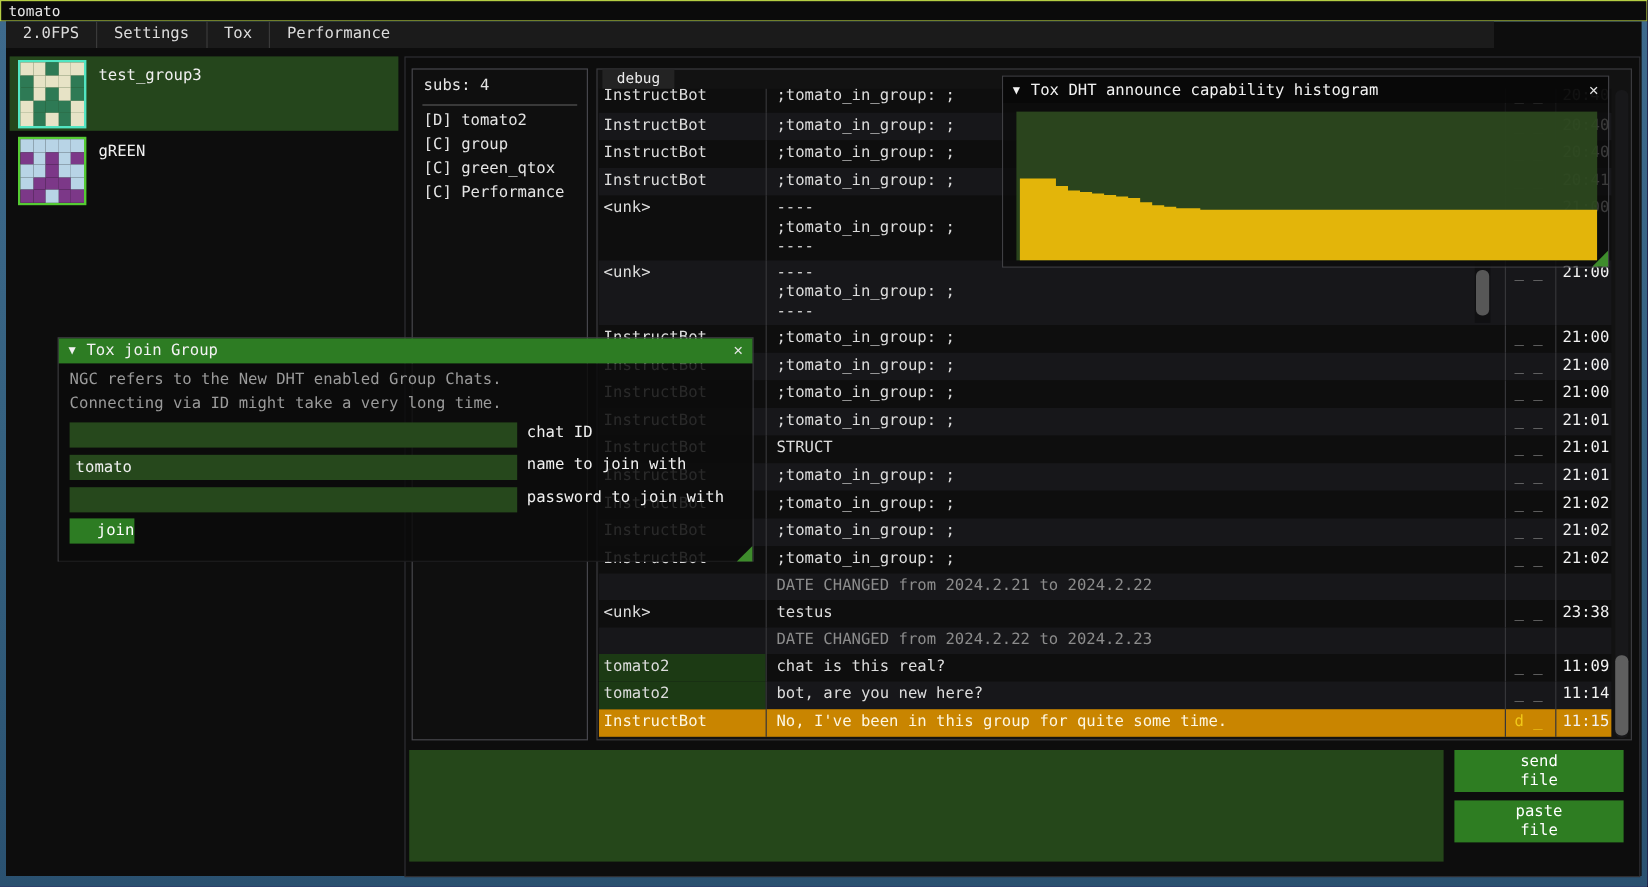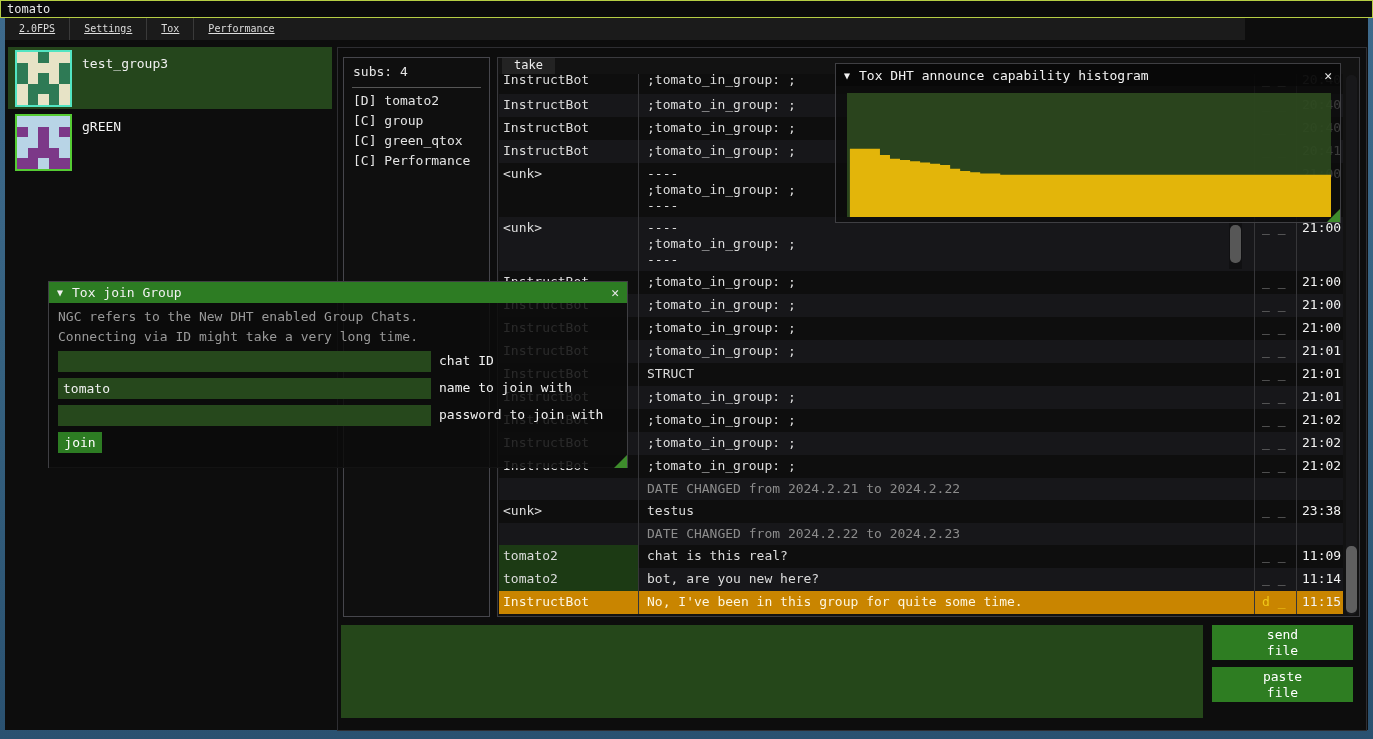--- a/index.html
+++ b/index.html
@@ -10,21 +10,21 @@
   
   .frame-bg { position:absolute; left:0; top:18px; width:1373px; height:721px;
               background:linear-gradient(180deg,#3e6a8c 0%,#34608140 50%,#2a5170 100%);
               background-color:#35617f; }
   .app-bg { position:absolute; left:5px; top:18px; width:1363px; height:712px; background:#0d0d0d; }
   .titlebar { position:absolute; left:0; top:0; width:1373px; height:18px; background:#0b0b0b;
               border:1px solid #b6ce44; color:#e8e8e8; font-size:12px; line-height:16px; padding-left:6px; }
 
   
   .menubar { position:absolute; left:5px; top:18px; width:1240px; height:22px; background:#1b1b1b;
-             display:flex; color:#dcdcdc; font-size:10px; line-height:22px;text-decoration:underline; }
+             display:flex; color:#dcdcdc; font-size:13px; line-height:22px; }
   .menu-item { padding:0 14px; border-right:1px solid #3a3a3a; white-space:pre; }
   .menu-item:last-child { border-right:none; }
 
   
   .group-row { position:absolute; left:8px; width:324px; }
   .group-row.sel { background:#25461c; }
   .avatar { position:absolute; width:57px; height:57px; border:2px solid #fff; display:grid;
             grid-template-columns:repeat(5,1fr); grid-template-rows:repeat(5,1fr); }
   .glabel { position:absolute; color:#f0f0f0; font-size:13px; }
 
@@ -72,22 +72,22 @@
   .fwin .wlabel { flex:1; white-space:pre; }
   .fwin .wclose { color:#e8e8e8; font-size:13px; }
   .jwin { left:48px; top:281px; width:580px; height:187px; }
   .jwin .wtitle { background:#2d7c23; }
   .jwin .wbody { position:relative; height:165px; background:rgba(12,12,12,0.86); }
   .jdesc { position:absolute; left:9px; color:#9a9a9a; font-size:13px; white-space:pre; }
   .jfield { position:absolute; left:9px; width:373px; height:21px; }
   .jfield input { width:373px; height:21px; background:#26481c; border:none; outline:none;
                   color:#f0f0f0; font-family:inherit; font-size:13px; padding:0 5px; }
   .jlabel { position:absolute; left:390px; color:#f0f0f0; font-size:13px; white-space:pre; }
-  .join-btn { position:absolute; left:9px; top:129px; width:44px; height:21px; background:#2d7c23;
-              border:none; color:#fff; font-family:inherit; font-size:13px; }
+  .join-btn { position:absolute; left:9px; top:129px; width:54px; height:21px; background:#2d7c23;
+              border:none; color:#fff; font-family:inherit; font-size:13px;text-align:right; }
   .grip { position:absolute; right:0; bottom:0; width:0; height:0;
           border-left:13px solid transparent; border-bottom:13px solid #3e8c2c; }
 
   .hwin { left:835px; top:63px; width:506px; height:160px; }
   .hwin .wtitle { height:22px; background:rgba(8,8,8,0.96); }
   .hwin .wbody { position:relative; height:136px; background:rgba(12,12,12,0.80); }
   .plot { position:absolute; left:11px; top:7px; width:484px; height:124px; background:rgba(45,74,31,0.9); }
   .plot svg { position:absolute; inset:0; width:100%; height:100%; }
 
   
@@ -179,21 +179,21 @@
     <div class="subs-sep"></div>
     <div class="members">
         <div class="member">[D] tomato2</div>
         <div class="member">[C] group</div>
         <div class="member">[C] green_qtox</div>
         <div class="member">[C] Performance</div>
       </div>
   </div>
 
   <div class="chat-panel">
-    <div class="tab">take</div>
+    <div class="tab">debug</div>
     <div id="chat-rows">
         <div class="crow clipped" style="height: 20px;">
           <div class="c-name">InstructBot</div>
           <div class="c-msg">;tomato_in_group: ;</div>
           <div class="c-status">_ _</div>
           <div class="c-time">20:40</div>
         </div>
         <div class="crow lit" style="height: 23px;">
           <div class="c-name">InstructBot</div>
           <div class="c-msg">;tomato_in_group: ;</div>

